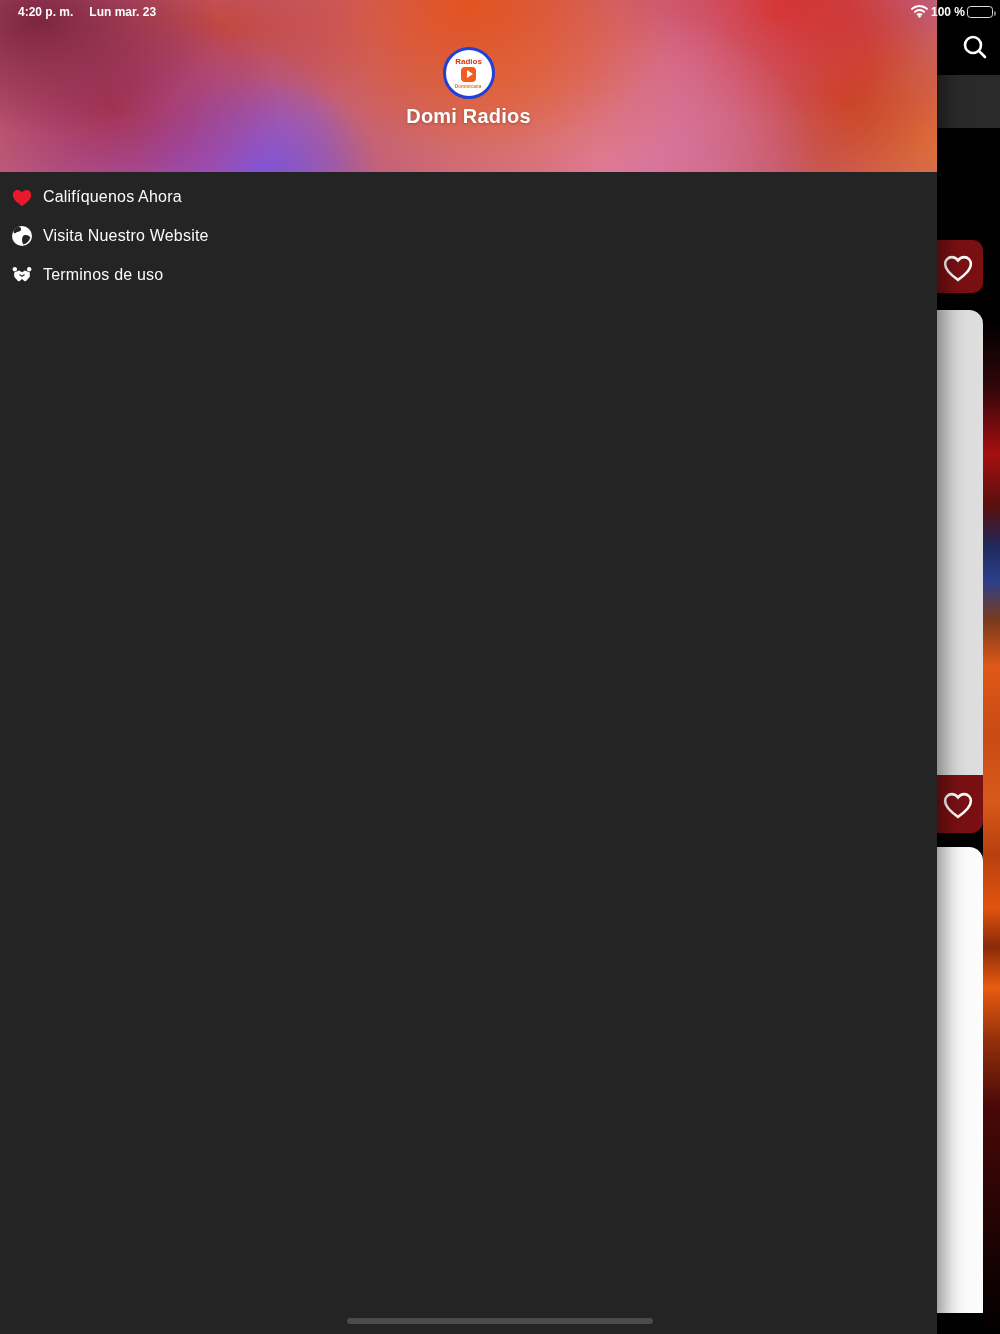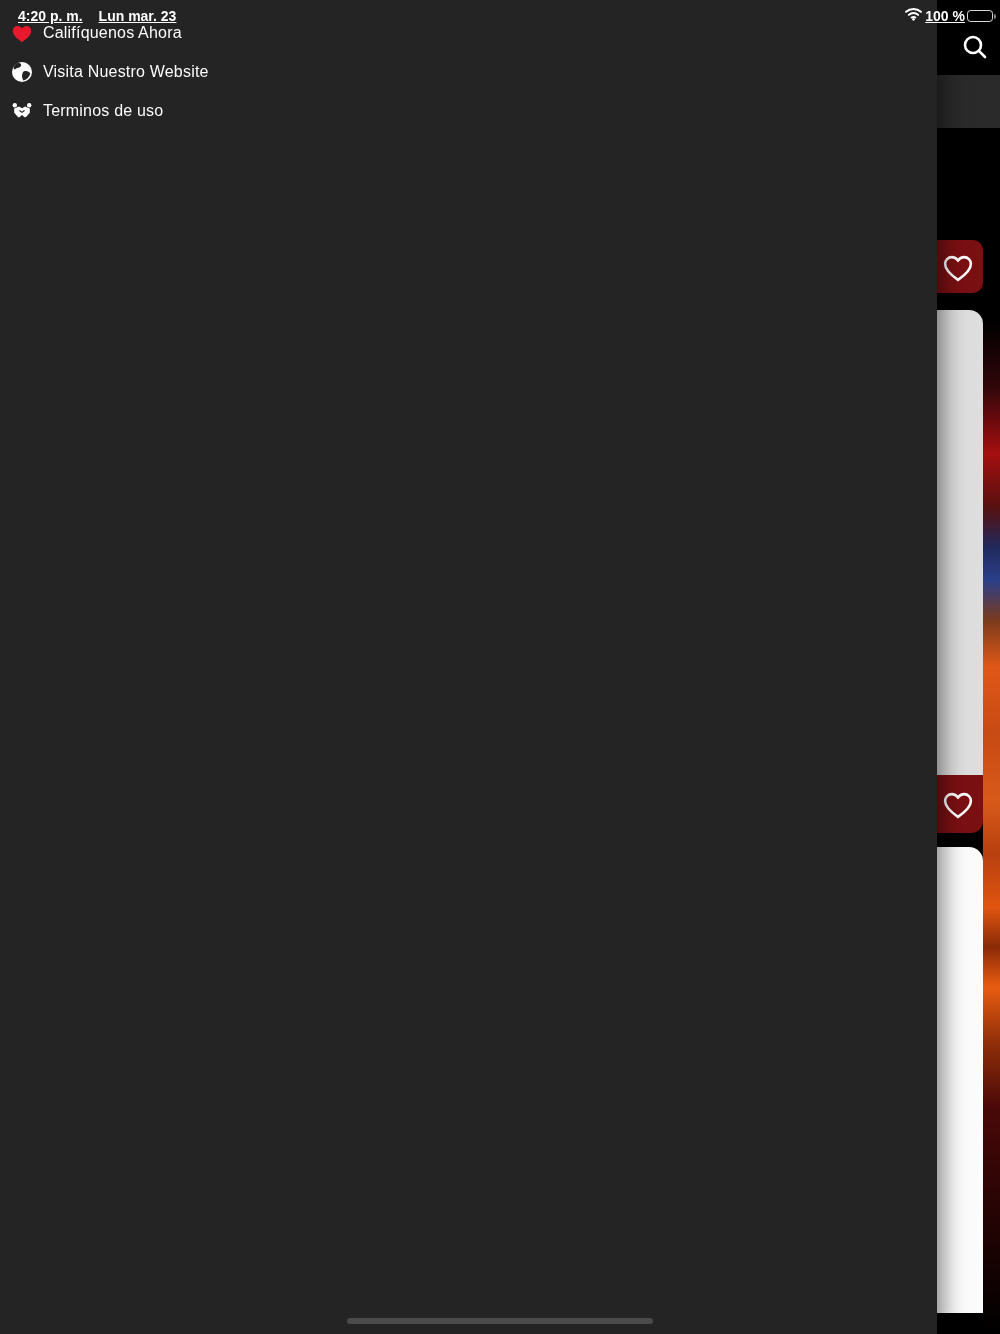--- a/index.html
+++ b/index.html
@@ -53,29 +53,29 @@
   .logo-line1 { font-size:8px; font-weight:bold; color:#e0320e; line-height:1; }
   .logo-play { width:15px; height:15px; background:#f25c1f; border-radius:4px;
     display:flex; align-items:center; justify-content:center; }
   .logo-play::after { content:""; display:block; margin-left:2px;
     border-left:6px solid #fff; border-top:4px solid transparent; border-bottom:4px solid transparent; }
   .logo-line2 { font-size:6px; font-weight:bold; color:#f07020; line-height:1; transform:scale(.78); }
   .app-title { position:absolute; left:0; right:0; top:105px; text-align:center;
     color:#fff; font-size:20px; font-weight:bold; letter-spacing:.2px;
     text-shadow:0 1px 3px rgba(0,0,0,.25); }
 
-  .menu { padding-top:13px; }
+  .menu { padding-top:5px; }
   .menu-item { display:flex; align-items:center; height:39px; padding-left:10px; cursor:pointer; }
   .menu-icon { width:24px; height:24px; flex:0 0 24px; display:flex; align-items:center; justify-content:center; }
   .menu-label { margin-left:9px; color:#fbfbfb; font-size:16px; letter-spacing:.2px; }
 
   
   .status-bar { position:absolute; left:0; right:0; top:0; height:24px;
-    display:flex; align-items:flex-end; justify-content:space-between;
-    color:#fff; font-size:14px; font-weight:600;text-decoration:underline; }
+    display:flex; align-items:center; justify-content:space-between;
+    color:#fff; font-size:12px; font-weight:600; }
   .status-left { display:flex; gap:16px; padding-left:18px; }
   .status-right { display:flex; align-items:center; gap:2px; padding-right:7px; }
   .battery { position:relative; width:26px; height:12px; border:1px solid rgba(255,255,255,.85);
     border-radius:3.5px; padding:1px; }
   .battery-fill { width:100%; height:100%; background:#fff; border-radius:1.5px; }
   .battery-nub { position:absolute; right:-4px; top:3.5px; width:2.5px; height:5px;
     background:rgba(255,255,255,.5); border-radius:0 2px 2px 0; }
 
   .home-indicator { position:absolute; left:347px; bottom:10px; width:306px; height:6px;
     border-radius:3px; background:#4b4b4b; }
@@ -126,20 +126,28 @@
           <g stroke="#fcfcfc" stroke-width="5" fill="none">
             <path d="M0 20 C18 10 36 12 45 26"></path>
             <path d="M-2 33 C16 23 34 25 44 39"></path>
           </g>
         </svg>
       </span>
     </div>
   </div>
 
   <div class="drawer">
+    <div class="drawer-header">
+      <div class="logo-circle">
+        <span class="logo-line1">Radios</span>
+        <span class="logo-play"></span>
+        <span class="logo-line2">Dominicana</span>
+      </div>
+      <div class="app-title">Domi Radios</div>
+    </div>
 
     <nav class="menu">
 
       <div class="menu-item">
         <span class="menu-icon">
           <svg width="24" height="24" viewBox="0 0 24 24">
             <path d="M12 21.2C5.9 17 2.8 13.5 2.8 9.8 2.8 7 5 4.9 7.7 4.9c1.7 0 3.3.9 4.3 2.4 1-1.5 2.6-2.4 4.3-2.4 2.7 0 4.9 2.1 4.9 4.9 0 3.7-3.1 7.2-9.2 11.4z" fill="#e8192c"></path>
           </svg>
         </span>
         <span class="menu-label">Califíquenos Ahora</span>

